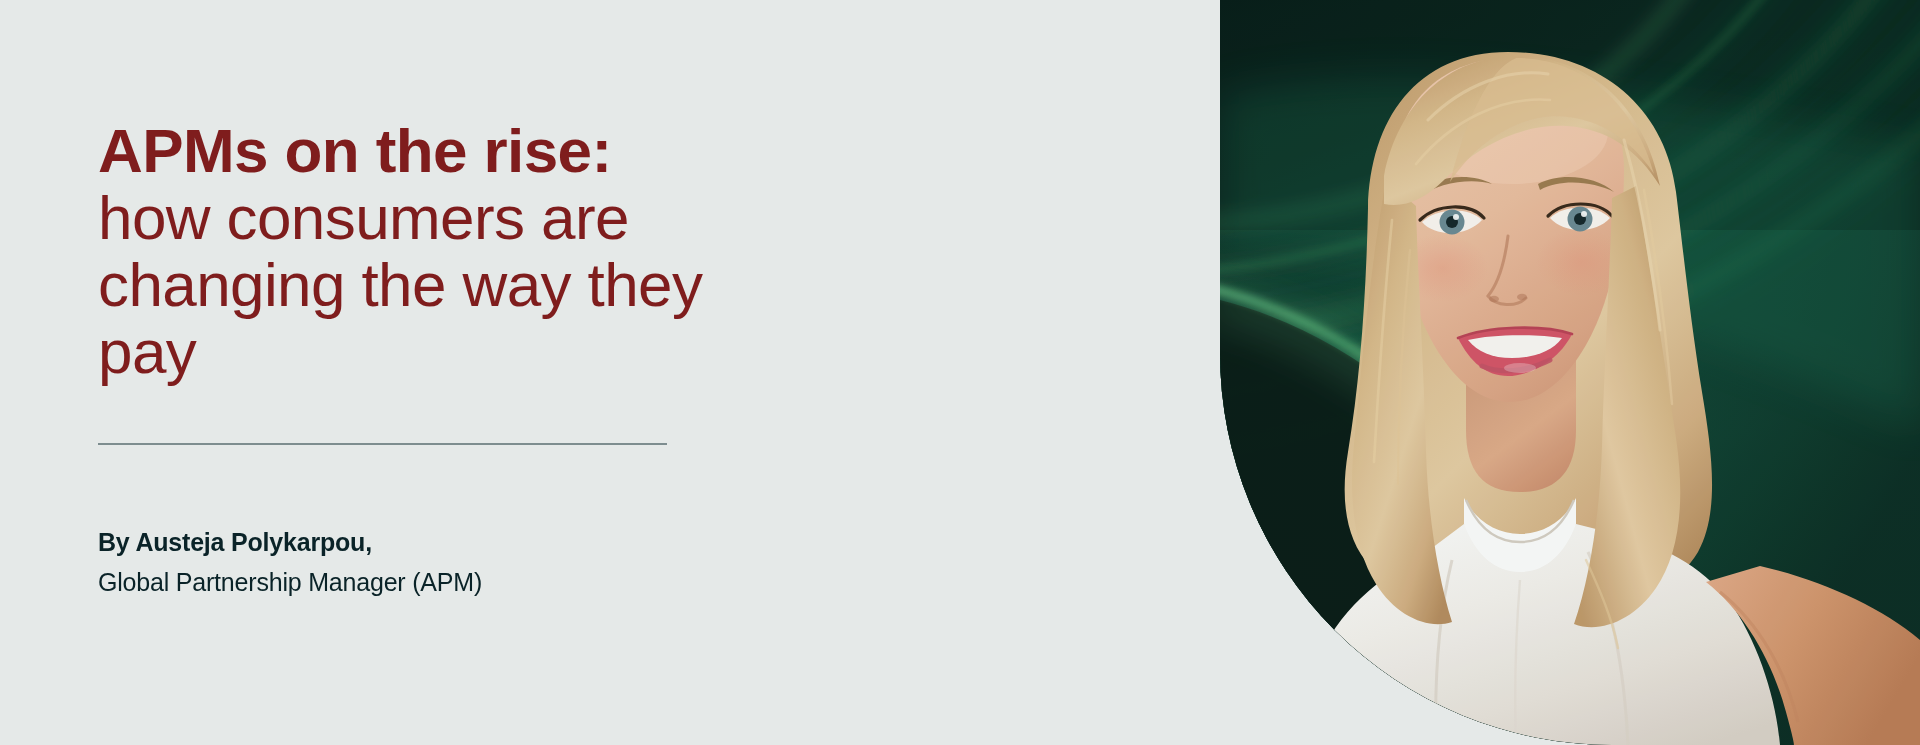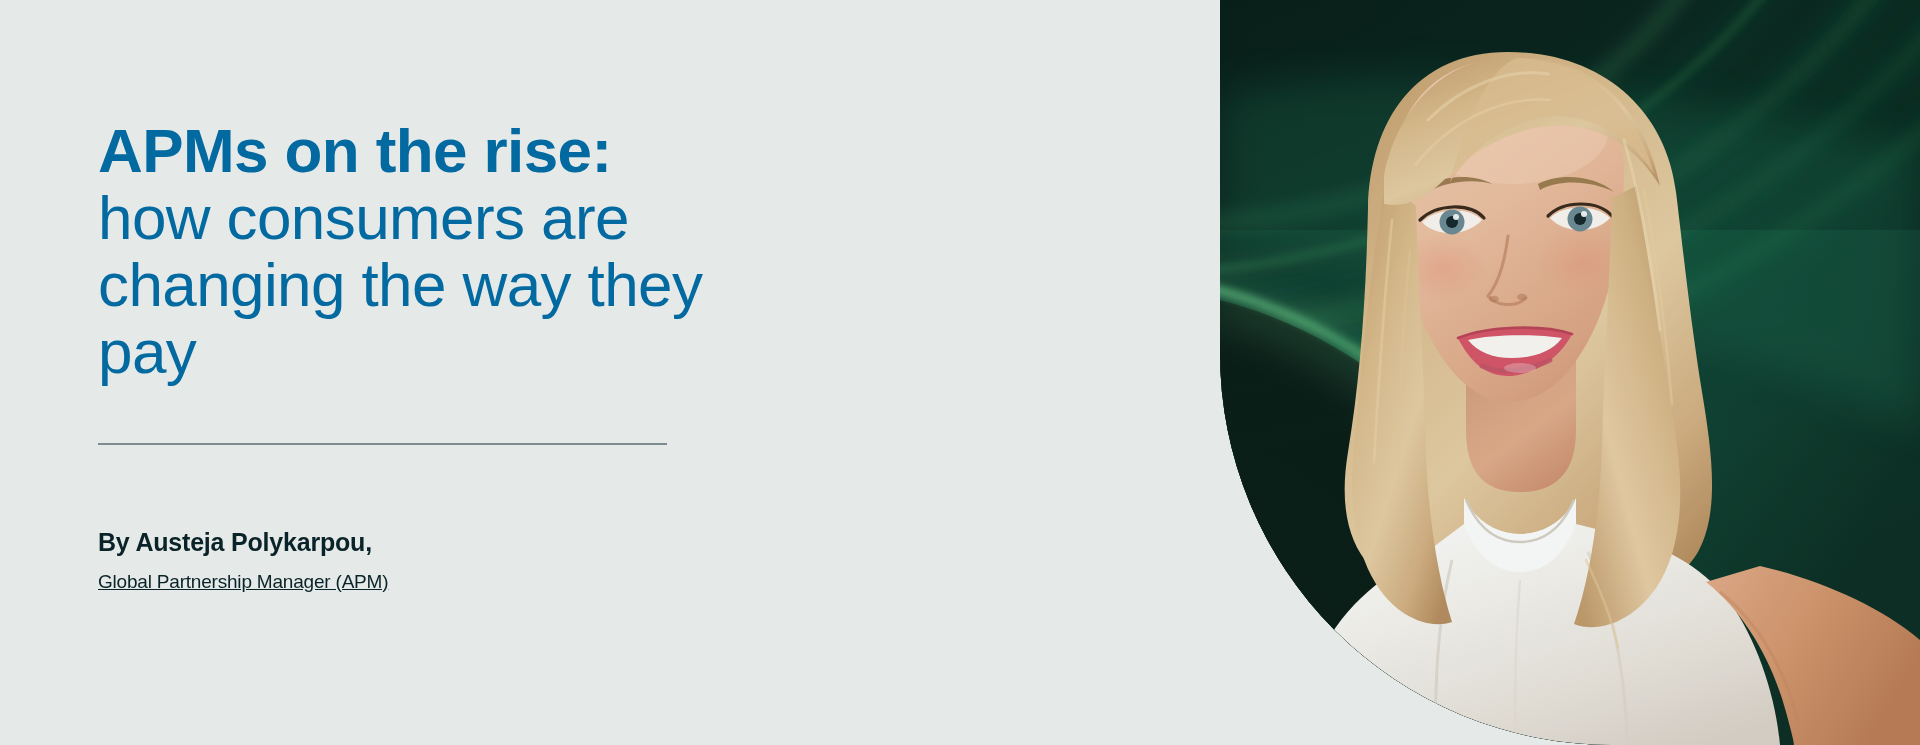--- a/index.html
+++ b/index.html
@@ -30,21 +30,21 @@
   .headline {
     position: absolute;
     left: 98px;
     top: 117px;
     width: 620px;
     margin: 0;
     font-size: 62px;
     line-height: 67px;
     letter-spacing: -0.6px;
     font-weight: 400;
-    color: #0369a1;
+    color: #7f1d1d;
   }
   .headline .lead {
     font-weight: 700;
   }
 
   .divider {
     position: absolute;
     left: 98px;
     top: 443px;
     width: 569px;
@@ -61,25 +61,24 @@
   }
   .byline-name {
     display: block;
     font-size: 25px;
     line-height: 40px;
     font-weight: 700;
     letter-spacing: -0.2px;
   }
   .byline-role {
     display: block;
-    font-size: 19px;
+    font-size: 25px;
     line-height: 40px;
     font-weight: 400;
     letter-spacing: -0.2px;
-    text-decoration: underline;
   }
 
   
   .photo-panel {
     position: absolute;
     left: 1220px;
     top: 0;
     width: 700px;
     height: 745px;
     overflow: hidden;

